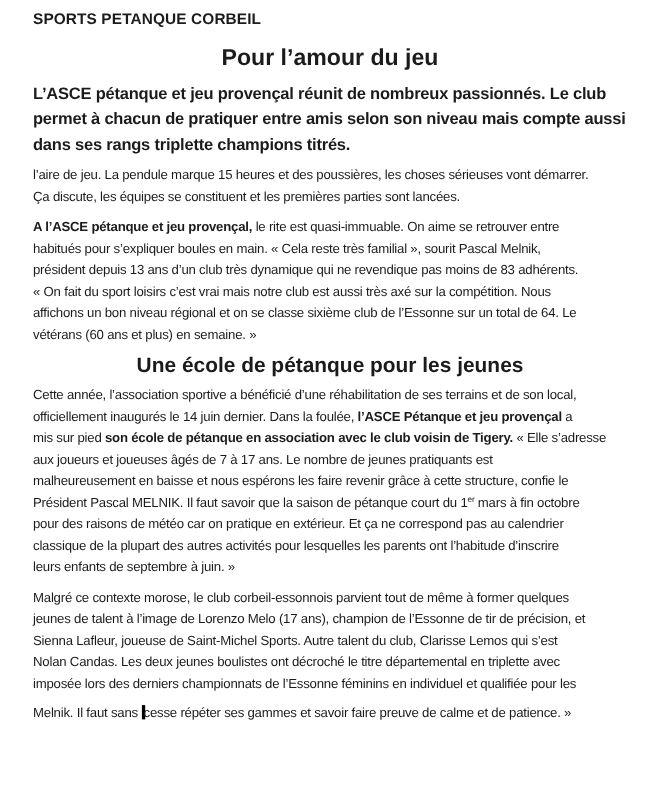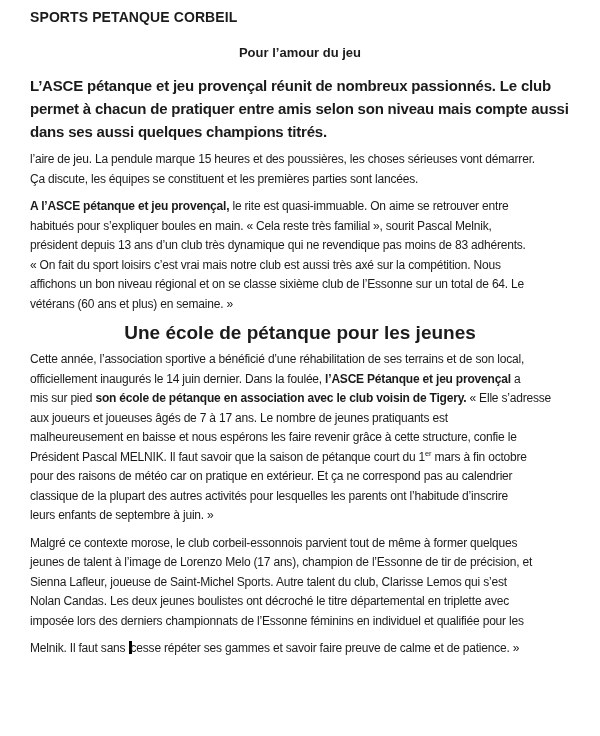--- a/index.html
+++ b/index.html
@@ -20,21 +20,21 @@
     background: #ffffff;
   }
   .line { display: block; white-space: pre; }
   .block { margin: 0 0 8px 0; }
   .doc-title {
     font-size: 14px; line-height: 19px; font-weight: bold;
     letter-spacing: 0.1px;
     margin: 0 0 15px 0;
   }
   .main-heading {
-    font-size: 13px; line-height: 21px; font-weight: bold;
+    font-size: 21px; line-height: 21px; font-weight: bold;
     text-align: center;
     margin: 0 0 11px 0;
   }
   .lead {
     font-size: 15px; line-height: 23px; font-weight: bold;
     letter-spacing: -0.2px;
     margin: 0 0 7px 0;
   }
   .paragraph {
     font-size: 12px; line-height: 19.5px;
@@ -66,21 +66,21 @@
 <div class="page">
     <div class="block doc-title">
       <span class="line"><span class="b">SPORTS PETANQUE CORBEIL</span></span>
     </div>
     <div class="block main-heading">
       <span class="line"><span class="b">Pour l’amour du jeu</span></span>
     </div>
     <div class="block lead">
       <span class="line"><span class="b">L’ASCE pétanque et jeu provençal réunit de nombreux passionnés. Le club</span></span>
       <span class="line"><span class="b">permet à chacun de pratiquer entre amis selon son niveau mais compte aussi</span></span>
-      <span class="line"><span class="b">dans ses aussi quelques champions titrés.</span></span>
+      <span class="line"><span class="b">dans ses rangs triplette champions titrés.</span></span>
     </div>
     <div class="block paragraph">
       <span class="line"><span>l’aire de jeu. La pendule marque 15 heures et des poussières, les choses sérieuses vont démarrer.</span></span>
       <span class="line"><span>Ça discute, les équipes se constituent et les premières parties sont lancées.</span></span>
     </div>
     <div class="block paragraph">
       <span class="line"><span class="b">A l’ASCE pétanque et jeu provençal,</span><span> le rite est quasi-immuable. On aime se retrouver entre</span></span>
       <span class="line"><span>habitués pour s’expliquer boules en main. « Cela reste très familial », sourit Pascal Melnik,</span></span>
       <span class="line"><span>président depuis 13 ans d’un club très dynamique qui ne revendique pas moins de 83 adhérents.</span></span>
       <span class="line"><span>« On fait du sport loisirs c’est vrai mais notre club est aussi très axé sur la compétition. Nous</span></span>

